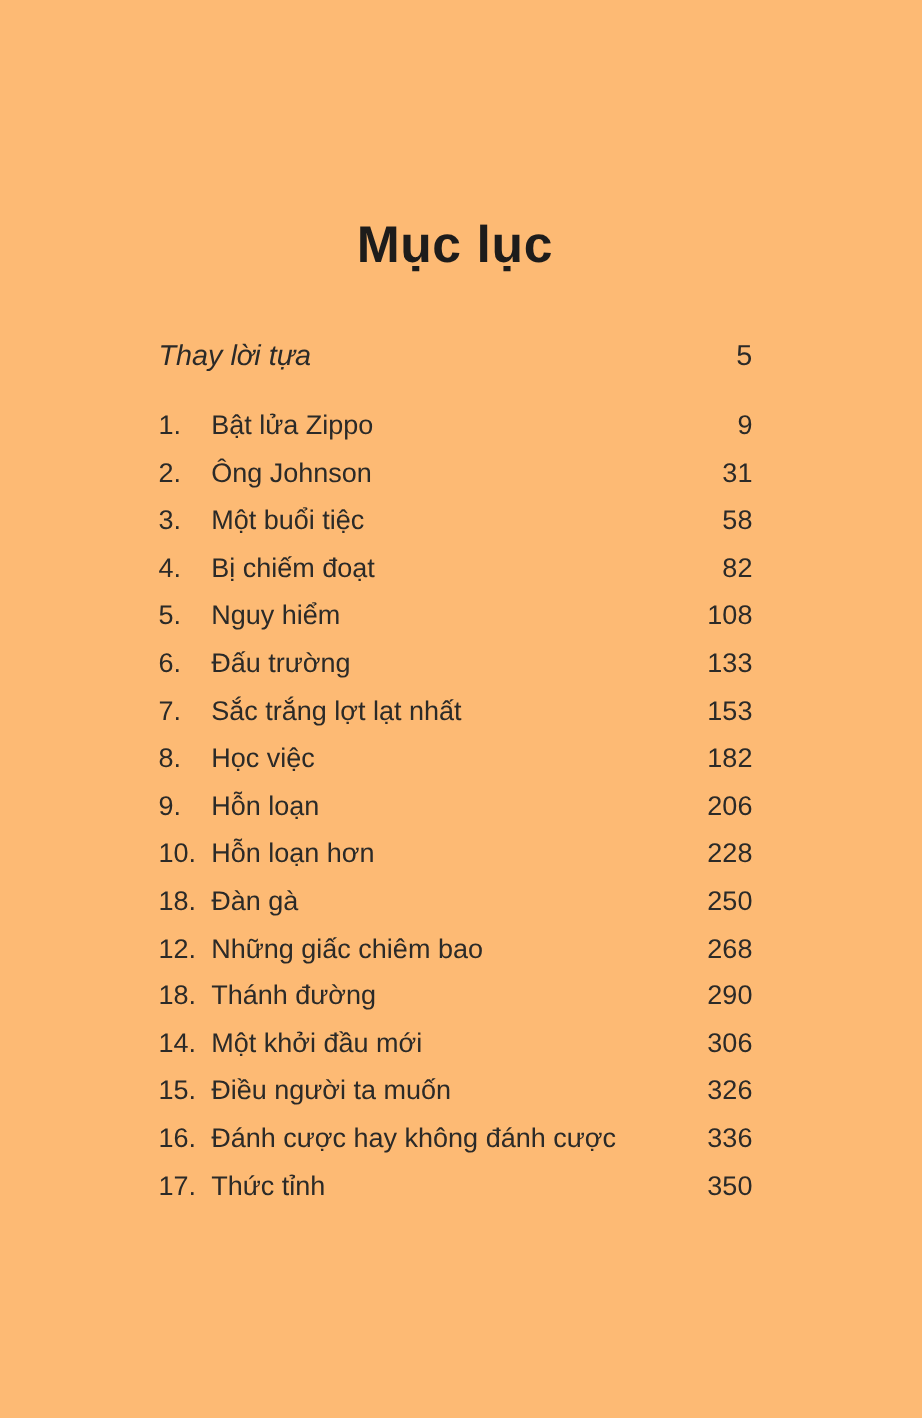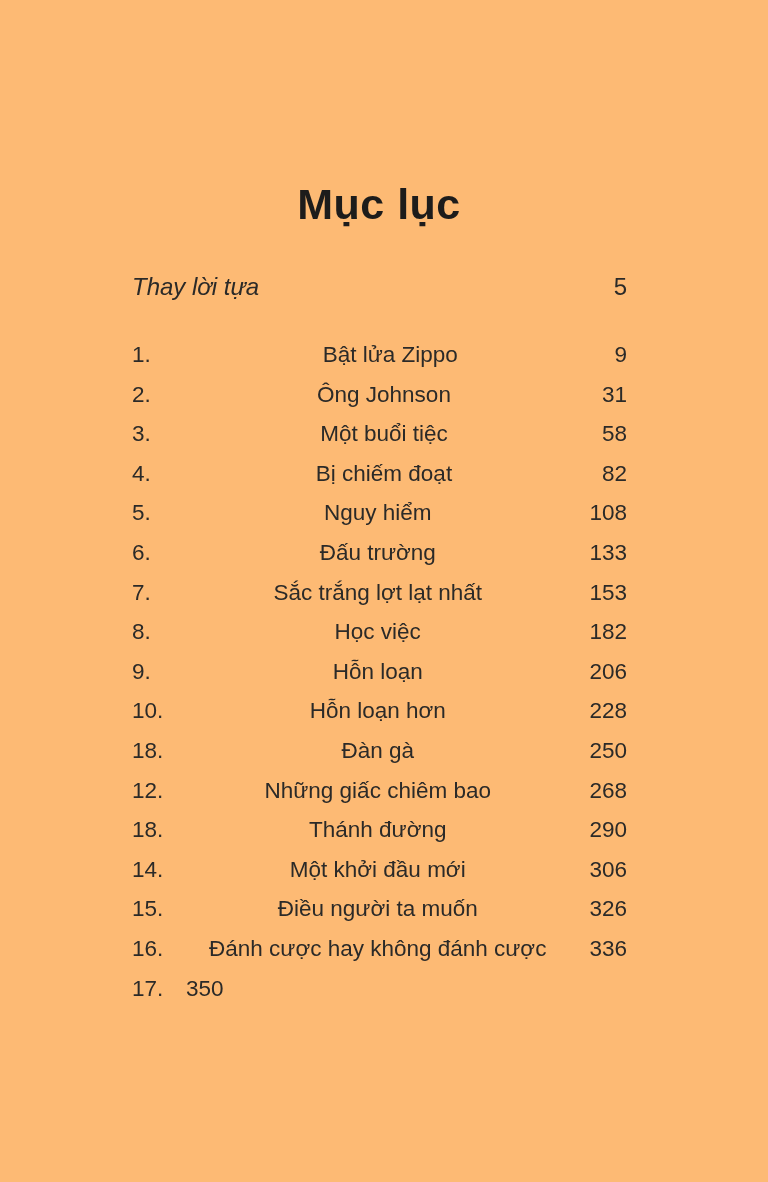--- a/index.html
+++ b/index.html
@@ -23,21 +23,21 @@
     right: 10px;
     text-align: center;
     font-size: 43px;
     line-height: 1.2;
     font-weight: 700;
     color: #1d1c1b;
     letter-spacing: 0.5px;
   }
   .preface-row {
     position: absolute;
-    top: 271px;
+    top: 281px;
     left: 132px;
     right: 141px;
     display: flex;
     align-items: center;
     font-size: 24px;
     line-height: 32px;
     font-style: italic;
     color: #2b2a28;
   }
   .preface-label { flex: 1 1 auto; }
@@ -61,21 +61,20 @@
     color: #2b2a28;
     white-space: nowrap;
   }
   .row .num {
     flex: 0 0 44px;
     text-align: left;
   }
   .row .label {
     flex: 1 1 auto;
     overflow: hidden;
-    text-align: center;
   }
   .row .pagenum {
     flex: 0 0 auto;
     text-align: right;
     padding-left: 10px;
   }
 </style>
 </head>
 <body>
 
@@ -164,17 +163,18 @@
       <span class="label">Điều người ta muốn</span>
       <span class="pagenum">326</span>
     </div>
       <div class="row">
       <span class="num">16.</span>
       <span class="label">Đánh cược hay không đánh cược</span>
       <span class="pagenum">336</span>
     </div>
       <div class="row">
       <span class="num">17.</span>
+      <span class="label">Thức tỉnh</span>
       <span class="pagenum">350</span>
     </div>
     </div>
 
 </div>
 
 </body></html>

